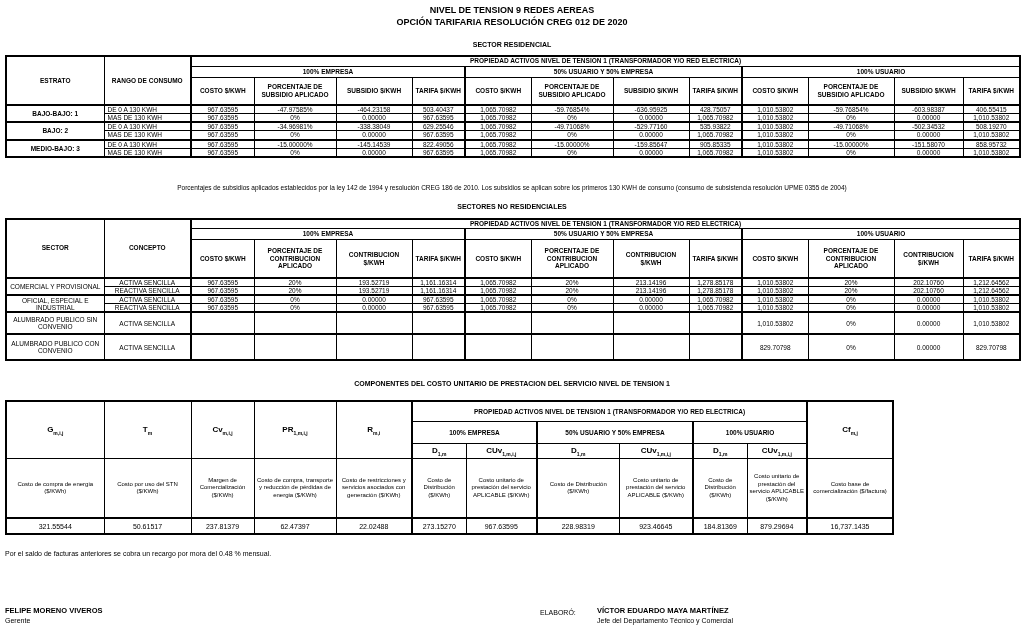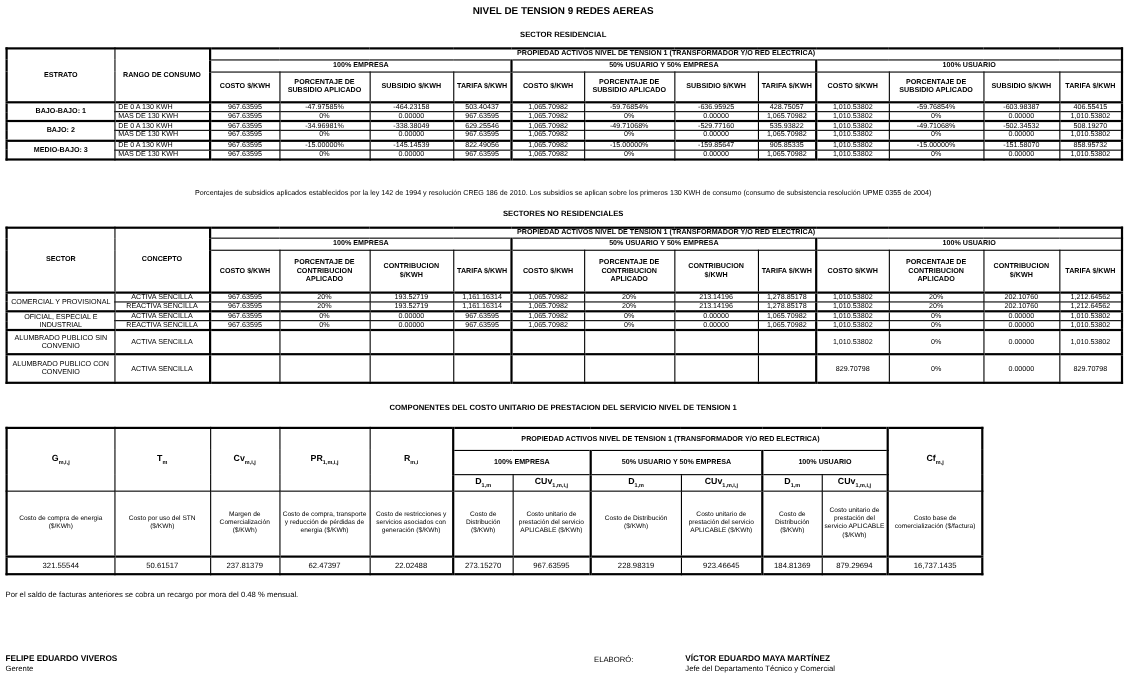--- a/index.html
+++ b/index.html
@@ -49,30 +49,31 @@
   td.rango { text-align:left; padding-left:3px; }
 
   .sym { font-size:8px; font-weight:bold; }
   .sym sub { font-size:5px; font-weight:bold; }
 
   .note1 { margin-top:26px; text-align:center; font-size:6.5px; line-height:8px; }
   .footnote { margin-top:14px; font-size:7px; line-height:9px; }
   .sig { position:relative; margin-top:48px; height:36px; }
   .sig-left  { position:absolute; left:0; top:0; }
   .sig-center{ position:absolute; left:535px; top:3px; font-size:7px; }
-  .sig-right { position:absolute; left:618px; top:0; }
+  .sig-right { position:absolute; left:592px; top:0; }
   .sig-name { font-weight:bold; font-size:7.5px; line-height:10px; }
   .sig-role { font-size:7px; line-height:9px; }
 </style>
 </head>
 <body>
 
 <div class="page">
 
   <div class="title-line">NIVEL DE TENSION 9 REDES AEREAS</div>
+  <div class="title-line">OPCIÓN TARIFARIA RESOLUCIÓN CREG 012 DE 2020</div>
 
   <div class="sec-title sec1">SECTOR RESIDENCIAL</div>
 
   <table class="t1">
     <colgroup>
       <col style="width:98px">
         <col style="width:87px">
       <col style="width:63px">
         <col style="width:82px">
         <col style="width:76px">
@@ -424,21 +425,21 @@
           <td>879.29694</td>
           <td class="bl2">16,737.1435</td>
         </tr>
       </tbody>
   </table>
 
   <div class="footnote">Por el saldo de facturas anteriores se cobra un recargo por mora del 0.48 % mensual.</div>
 
   <div class="sig">
     <div class="sig-left">
-      <div class="sig-name">FELIPE EDUARDO VIVEROS</div>
+      <div class="sig-name">FELIPE MORENO VIVEROS</div>
       <div class="sig-role">Gerente</div>
     </div>
     <div class="sig-center">ELABORÓ:</div>
     <div class="sig-right">
       <div class="sig-name">VÍCTOR EDUARDO MAYA MARTÍNEZ</div>
       <div class="sig-role">Jefe del Departamento Técnico y Comercial</div>
     </div>
   </div>
 
 </div>

